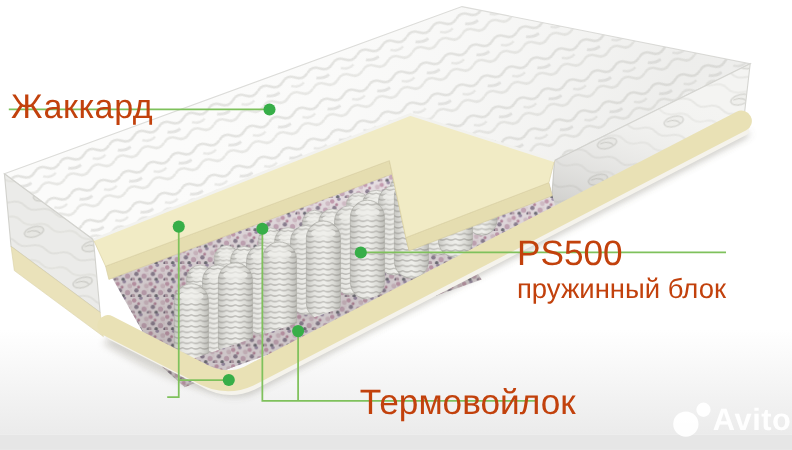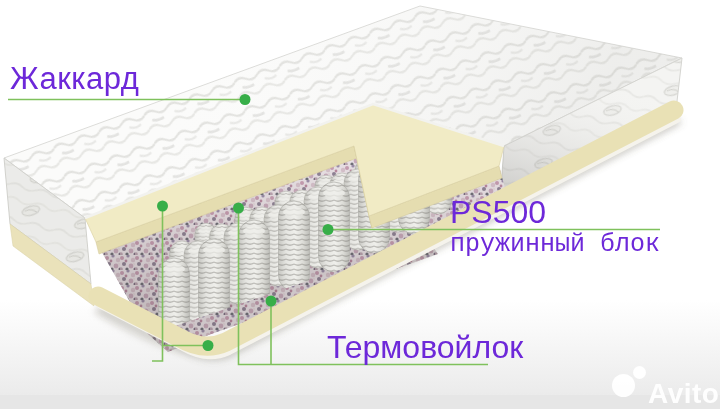--- a/index.html
+++ b/index.html
@@ -1,31 +1,31 @@
 <!DOCTYPE html>
 <html><head>
 <meta charset="utf-8">
 <style>
   html,body{margin:0;padding:0;background:#fff;}
   .stage{position:relative;width:720px;height:409px;overflow:hidden;background:#ffffff;
          font-family:"Liberation Sans","DejaVu Sans",sans-serif;}
   .stage svg{position:absolute;left:0;top:0;}
-  .label{position:absolute;color:#6d28d9;line-height:1.05;}
+  .label{position:absolute;color:#c2410c;line-height:1.05;margin-top:18px;}
   .lbl-jacquard{left:10px;top:63px;font-size:31px;letter-spacing:.5px;}
   .lbl-ps{right:60px;top:197px;text-align:left;}
   .lbl-ps .model{font-size:32px;line-height:30px;display:block;}
-  .lbl-ps .block{font-size:25px;line-height:24px;display:block;margin-top:6px;font-family:Liberation Mono, monospace;}
+  .lbl-ps .block{font-size:25px;line-height:24px;display:block;margin-top:6px;}
   .lbl-foam{left:12px;top:306px;font-size:26px;line-height:27.5px;white-space:pre-line;}
   .lbl-term{left:327px;top:331px;font-size:32px;}
   .watermark{position:absolute;left:608px;top:364px;width:110px;height:40px;}
   .wm-c1{position:absolute;left:4px;top:10px;width:23px;height:23px;border-radius:50%;
          background:rgba(255,255,255,.95);}
   .wm-c2{position:absolute;left:25px;top:2px;width:13px;height:13px;border-radius:50%;
          background:rgba(255,255,255,.95);}
-  .wm-text{position:absolute;left:40px;top:14px;font-size:28px;font-weight:bold;
+  .wm-text{position:absolute;left:40px;top:2px;font-size:28px;font-weight:bold;
            color:rgba(255,255,255,.95);letter-spacing:.5px;}
 </style>
 </head>
 <body>
 
 <div class="stage">
 
 <svg width="720" height="409" viewBox="0 0 720 409">
   <defs>
     <filter id="soft" x="-30%" y="-30%" width="160%" height="160%">

